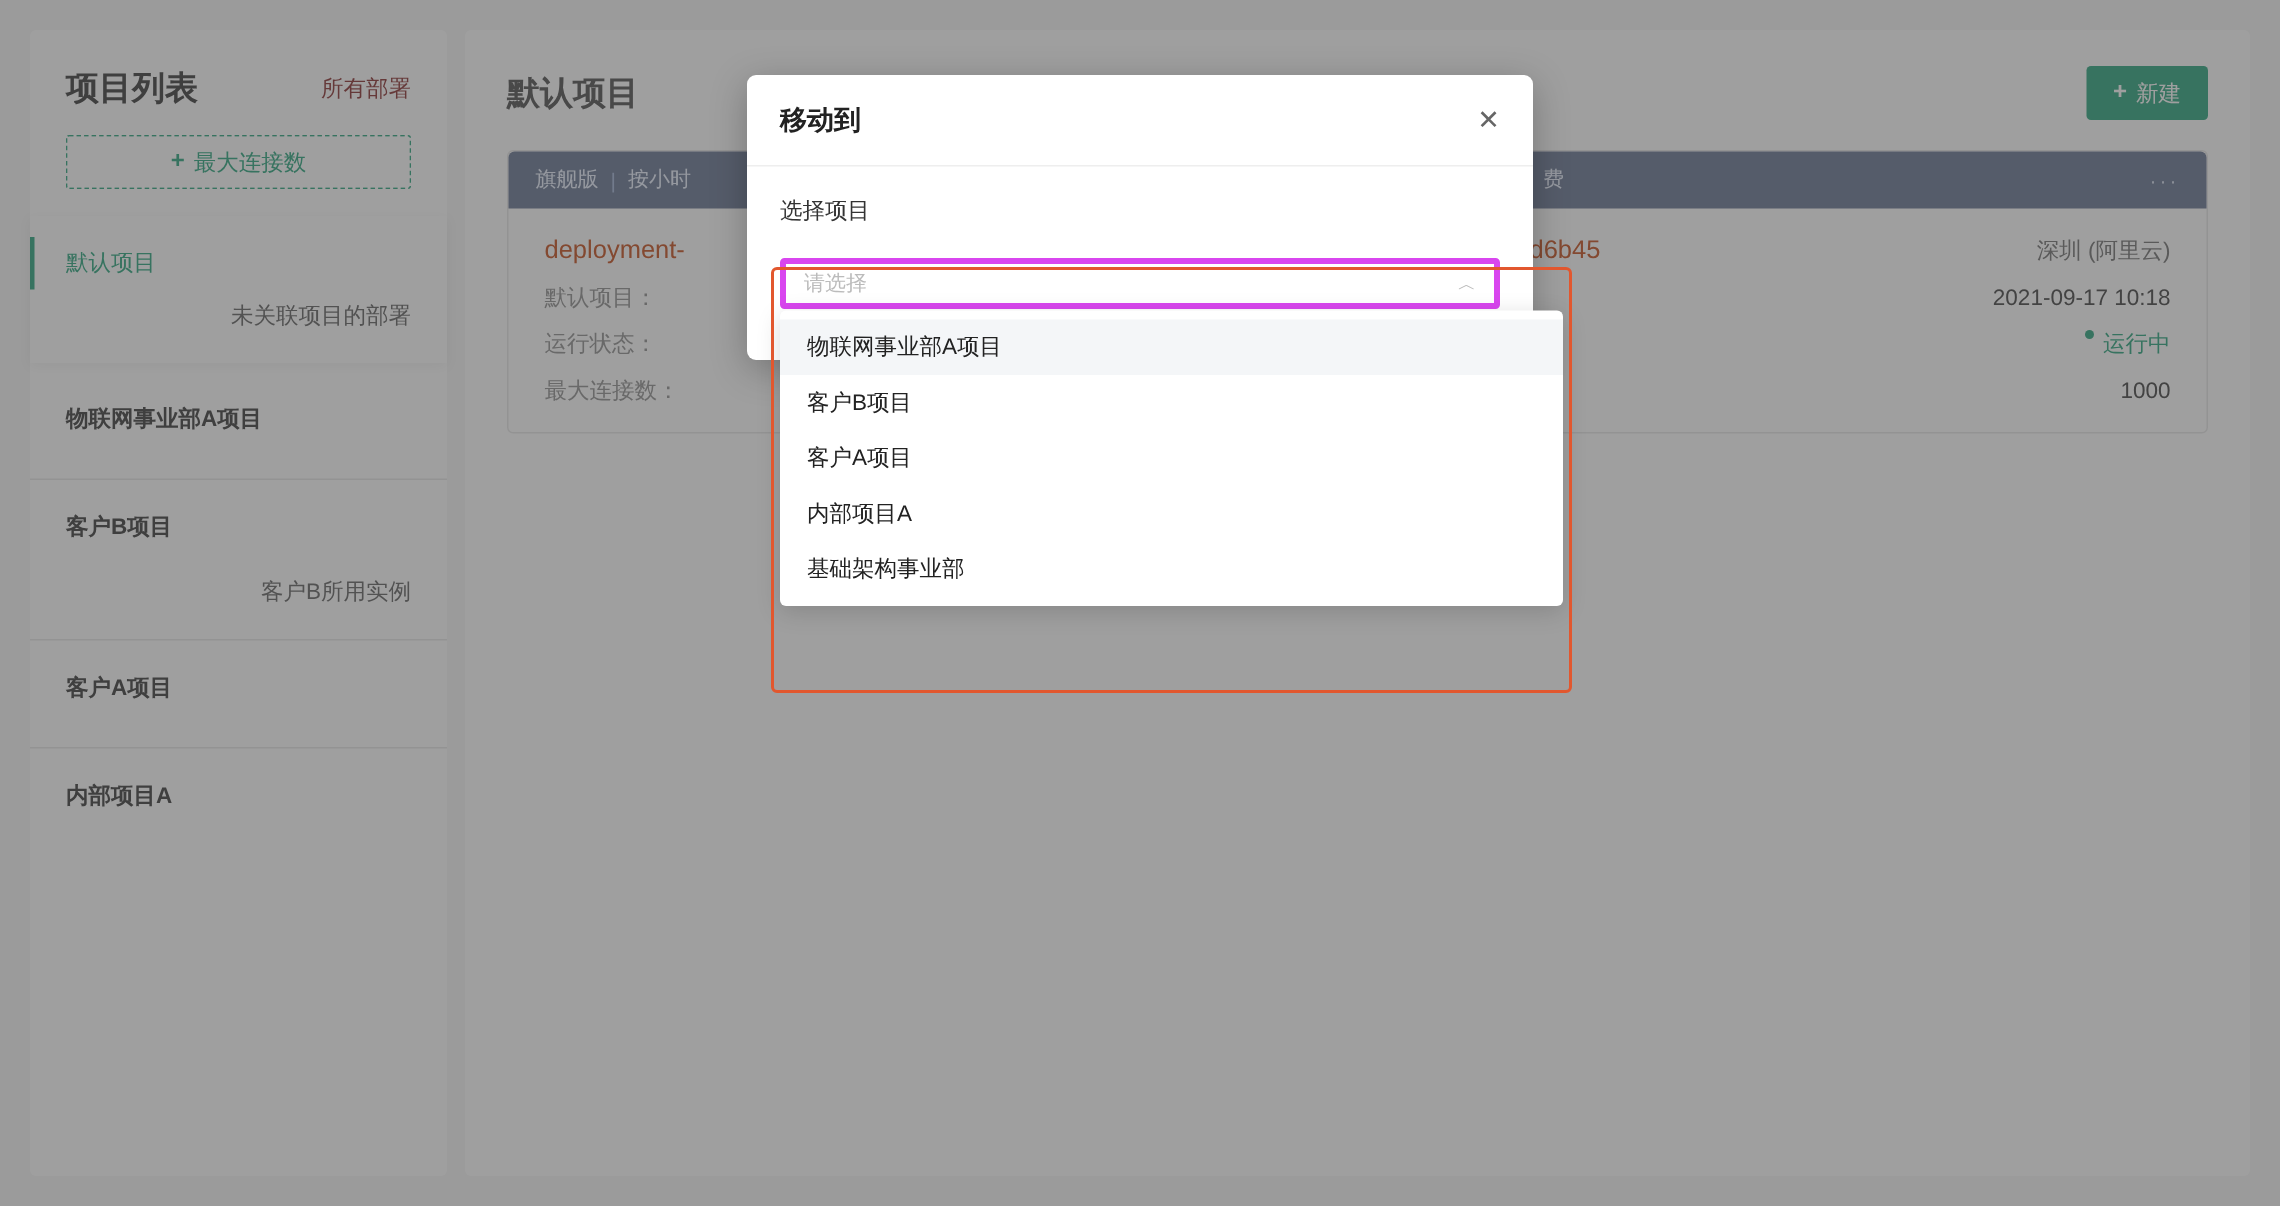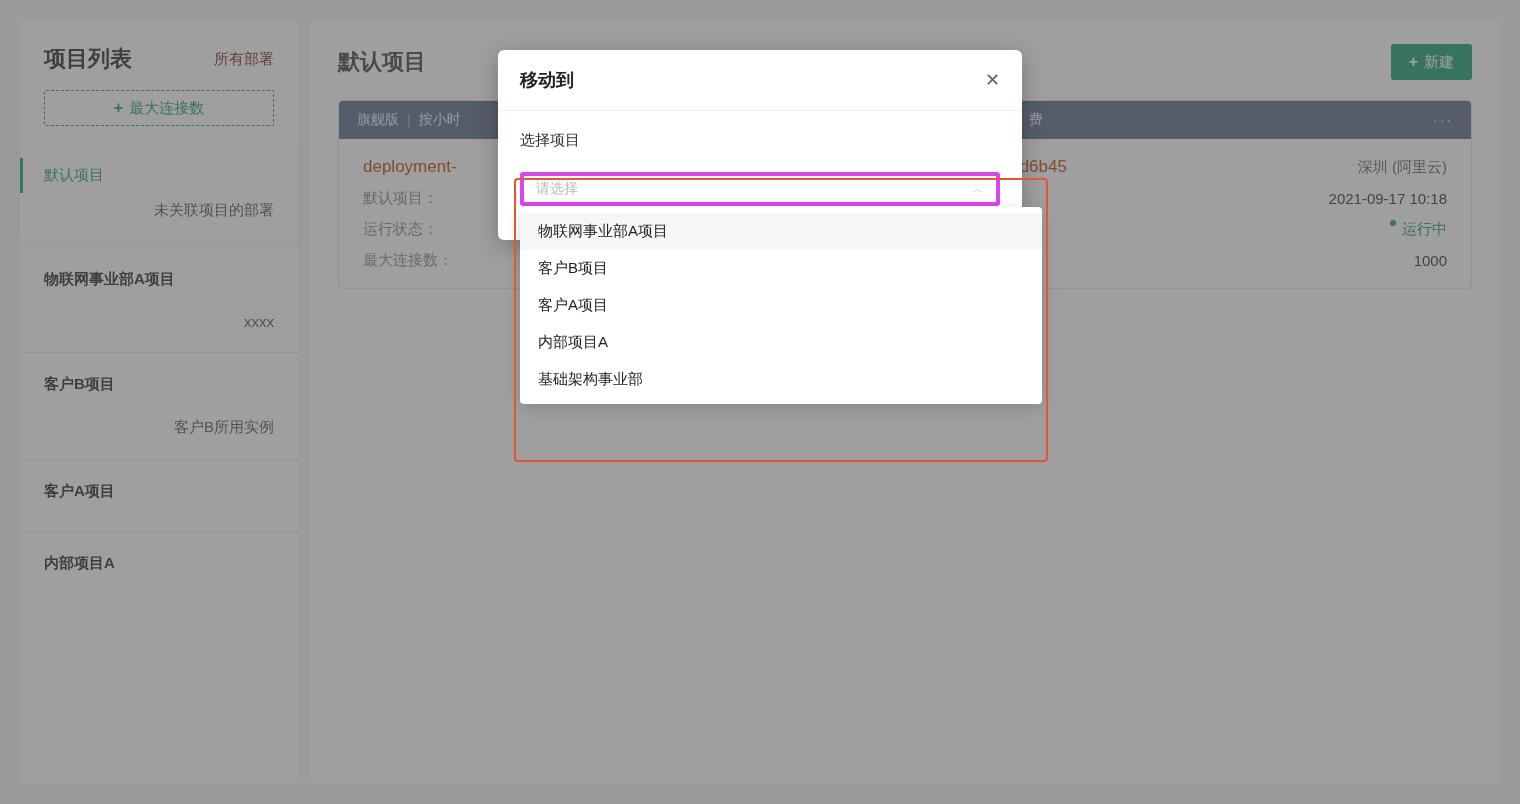--- a/index.html
+++ b/index.html
@@ -65,21 +65,20 @@
       <span class="plus-icon">+</span>
       <span>最大连接数</span>
     </button>
 
     <div class="project-group active">
       <div class="project-item active-line">默认项目</div>
       <div class="project-item sub">未关联项目的部署</div>
     </div>
     <div class="project-group">
       <div class="project-item project-title">物联网事业部A项目</div>
-      <div class="project-item sub">xxxx</div>
     </div>
     <div class="project-group">
       <div class="project-item project-title">客户B项目</div>
       <div class="project-item sub">客户B所用实例</div>
     </div>
     <div class="project-group">
       <div class="project-item project-title">客户A项目</div>
     </div>
     <div class="project-group">
       <div class="project-item project-title">内部项目A</div>

